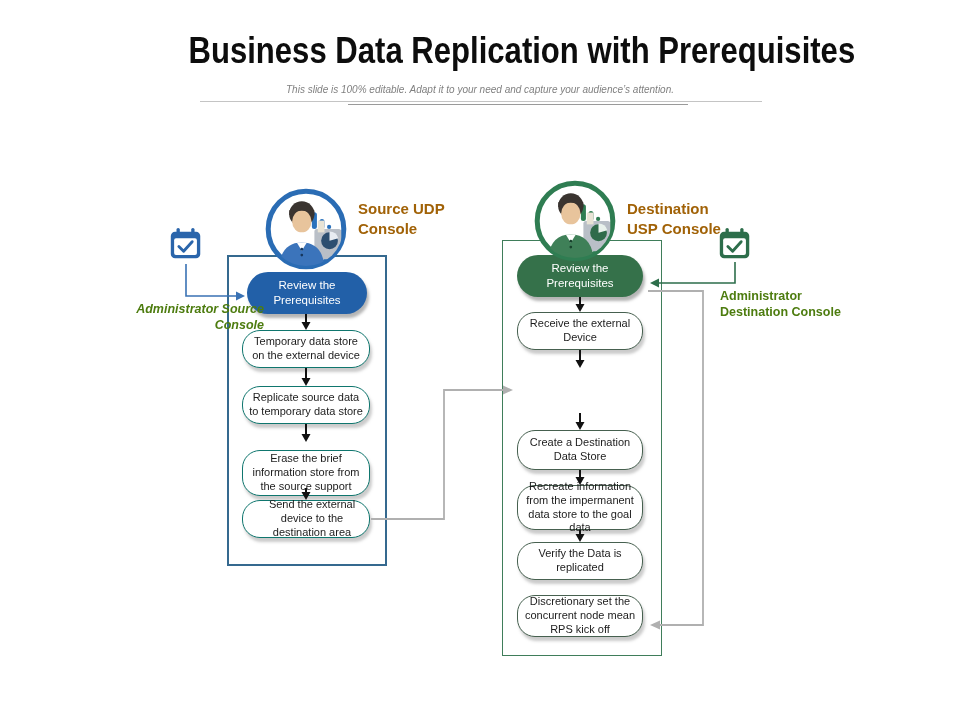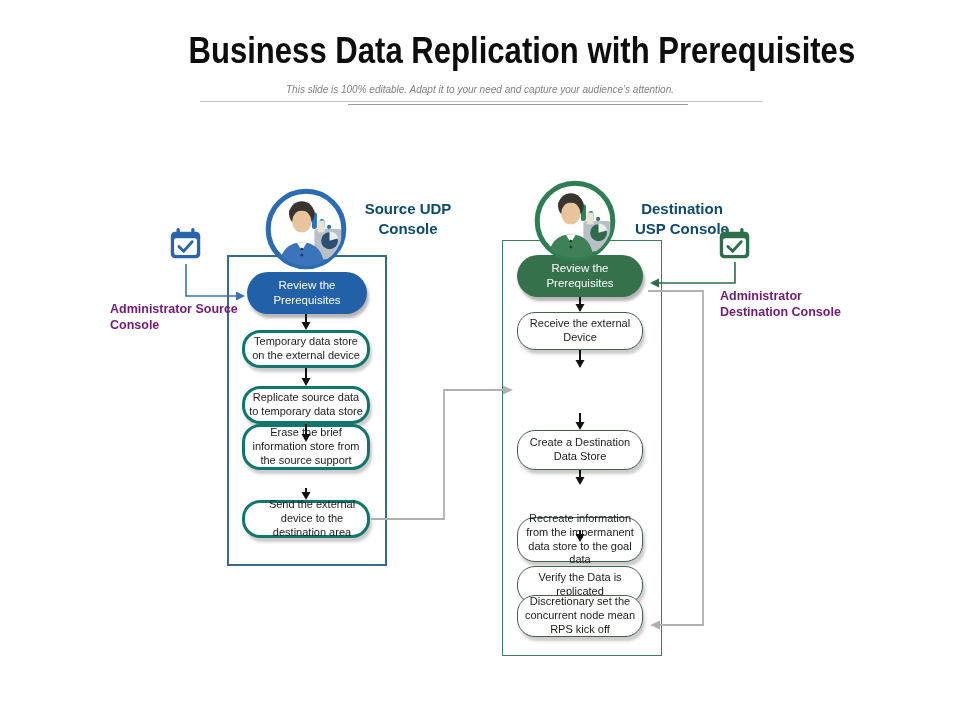--- a/index.html
+++ b/index.html
@@ -25,34 +25,34 @@
   .container{position:absolute;background:#ffffff;}
   .container.src{left:227px;top:255px;width:156px;height:307px;border:2px solid #35698f;}
   .container.dst{left:502px;top:240px;width:158px;height:414px;border:1.5px solid #3f7d5a;}
 
   
   .node{
     position:absolute;display:flex;align-items:center;justify-content:center;
     text-align:center;font-size:11px;line-height:1.25;color:#1c1c1c;background:#ffffff;
     box-shadow:2px 4px 3px rgba(140,140,140,0.45);padding:2px 4px;box-sizing:border-box;border-radius:18px;
   }
-  .node.src-box{border:3px solid #0f766e;}
+  .node.src-box{border:1px solid #0f766e;}
   .node.dst-box{border:1px solid #46604f;}
   .pill{
     position:absolute;display:flex;align-items:center;justify-content:center;
     text-align:center;color:#ffffff;font-size:11.5px;line-height:1.3;
     border-radius:21px;box-shadow:2px 4px 3px rgba(120,120,120,0.55);
     padding:2px 10px;box-sizing:border-box;
   }
   .pill.blue{background:#2260a8;}
   .pill.green{background:#35714a;}
 
   
-  .console-label{position:absolute;font-size:15px;font-weight:bold;color:#0c4a6e;line-height:1.33;text-align:center;}
-  .admin-label{position:absolute;font-size:12.5px;font-weight:bold;color:#701a75;line-height:1.3;}
+  .console-label{position:absolute;font-size:15px;font-weight:bold;color:#a16207;line-height:1.33;}
+  .admin-label{position:absolute;font-size:12.5px;font-weight:bold;color:#4d7c0f;line-height:1.3;}
 
   
   .avatar{position:absolute;width:84px;height:84px;}
   .calendar{position:absolute;width:38px;height:38px;}
 
   .overlay{position:absolute;left:0;top:0;width:960px;height:720px;pointer-events:none;}
 </style>
 </head>
 <body>
 
@@ -64,34 +64,34 @@
   <div class="subtitle">This slide is 100% editable. Adapt it to your need and capture your audience’s attention.</div>
   <div class="rule rule1"></div>
   <div class="rule rule2"></div>
 
   <div class="container src"></div>
   <div class="container dst"></div>
 
   <div class="pill blue" style="left:247px;top:272px;width:120px;height:42px;">Review the Prerequisites</div>
   <div class="node src-box" style="left:242px;top:330px;width:128px;height:38px;">Temporary data store on the external device</div>
   <div class="node src-box" style="left:242px;top:386px;width:128px;height:38px;">Replicate source data to temporary data store</div>
-  <div class="node src-box" style="left:242px;top:424px;width:128px;height:46px;">Erase the brief information store from the source support</div>
+  <div class="node src-box" style="left:242px;top:450px;width:128px;height:46px;">Erase the brief information store from the source support</div>
   <div class="node src-box" style="left:242px;top:500px;width:128px;height:38px;padding-left:16px;">Send the external device to the destination area</div>
 
   <div class="pill green" style="left:517px;top:255px;width:126px;height:42px;">Review the Prerequisites</div>
   <div class="node dst-box" style="left:517px;top:312px;width:126px;height:38px;">Receive the external Device</div>
   <div class="node dst-box" style="left:517px;top:430px;width:126px;height:40px;">Create a Destination Data Store</div>
-  <div class="node dst-box" style="left:517px;top:485px;width:126px;height:45px;margin-top:32px;">Recreate information from the impermanent data store to the goal data</div>
-  <div class="node dst-box" style="left:517px;top:542px;width:126px;height:38px;margin-top:24px;">Verify the Data is replicated</div>
+  <div class="node dst-box" style="left:517px;top:485px;width:126px;height:45px;">Recreate information from the impermanent data store to the goal data</div>
+  <div class="node dst-box" style="left:517px;top:542px;width:126px;height:38px;">Verify the Data is replicated</div>
   <div class="node dst-box" style="left:517px;top:595px;width:126px;height:42px;">Discretionary set the concurrent node mean RPS kick off</div>
 
   <div class="console-label" style="left:358px;top:199px;width:100px;">Source UDP Console</div>
   <div class="console-label" style="left:627px;top:199px;width:110px;">Destination USP Console</div>
 
-  <div class="admin-label" style="left:110px;top:301px;width:140px;text-align:left;">Administrator Source Console</div>
+  <div class="admin-label" style="left:124px;top:301px;width:140px;text-align:right;font-style:italic;">Administrator Source Console</div>
   <div class="admin-label" style="left:720px;top:288px;width:130px;">Administrator Destination Console</div>
 
   <svg class="overlay" viewBox="0 0 960 720">
 
     <g>
       <polyline points="186,264 186,296 237,296" fill="none" stroke="#3a72b4" stroke-width="1.6"></polyline>
       <polygon points="245,296 236,291.5 236,300.5" fill="#3a72b4"></polygon>
     </g>
 
     <g>

